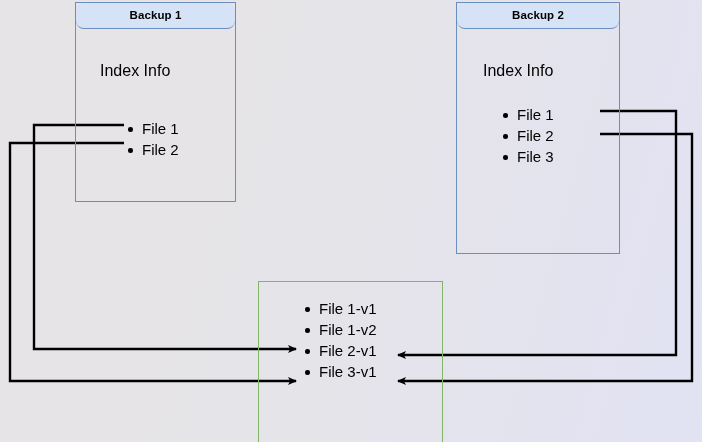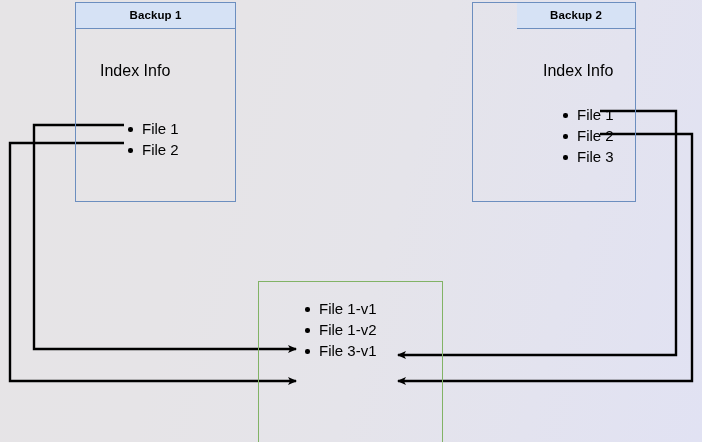--- a/index.html
+++ b/index.html
@@ -50,20 +50,21 @@
     box-sizing: border-box;
     height: 26px;
     line-height: 24px;
     text-align: center;
     font-size: 11.5px;
     font-weight: bold;
     color: #000000;
     background: #d6e2f5;
     border-bottom: 1.5px solid #6c8ebf;
     letter-spacing: 0.1px;
+    border-radius: 8px;
   }
   .node-box.green .node-header {
     background: #d5e8d4;
     border-bottom-color: #82b366;
   }
   .node-body {
     position: relative;
     flex: 1;
   }
 
@@ -135,21 +136,21 @@
         <li>
           <span>File 1</span>
         </li>
         <li>
           <span>File 2</span>
         </li>
       </ul>
     </div>
   </div>
 
-  <div class="node-box" style="left:472px; top:2px; width:164px; height:200px;padding-left:44px;">
+  <div class="node-box" style="left:456px; top:2px; width:164px; height:252px;">
     <div class="node-header">Backup 2</div>
     <div class="node-body">
       <span class="caption" style="left:26px; top:33px;">Index Info</span>
       <ul class="file-list" style="left:44px; top:75px;">
         <li>
           <span>File 1</span>
         </li>
         <li>
           <span>File 2</span>
         </li>
@@ -163,19 +164,22 @@
   <div class="node-box green" style="left:258px; top:281px; width:185px; height:163px;">
     <div class="node-body">
       <ul class="file-list" style="left:44px; top:16px;">
         <li>
           <span>File 1-v1</span>
         </li>
         <li>
           <span>File 1-v2</span>
         </li>
         <li>
+          <span>File 2-v1</span>
+        </li>
+        <li>
           <span>File 3-v1</span>
         </li>
       </ul>
     </div>
   </div>
 
 </div>
 
 </body></html>

